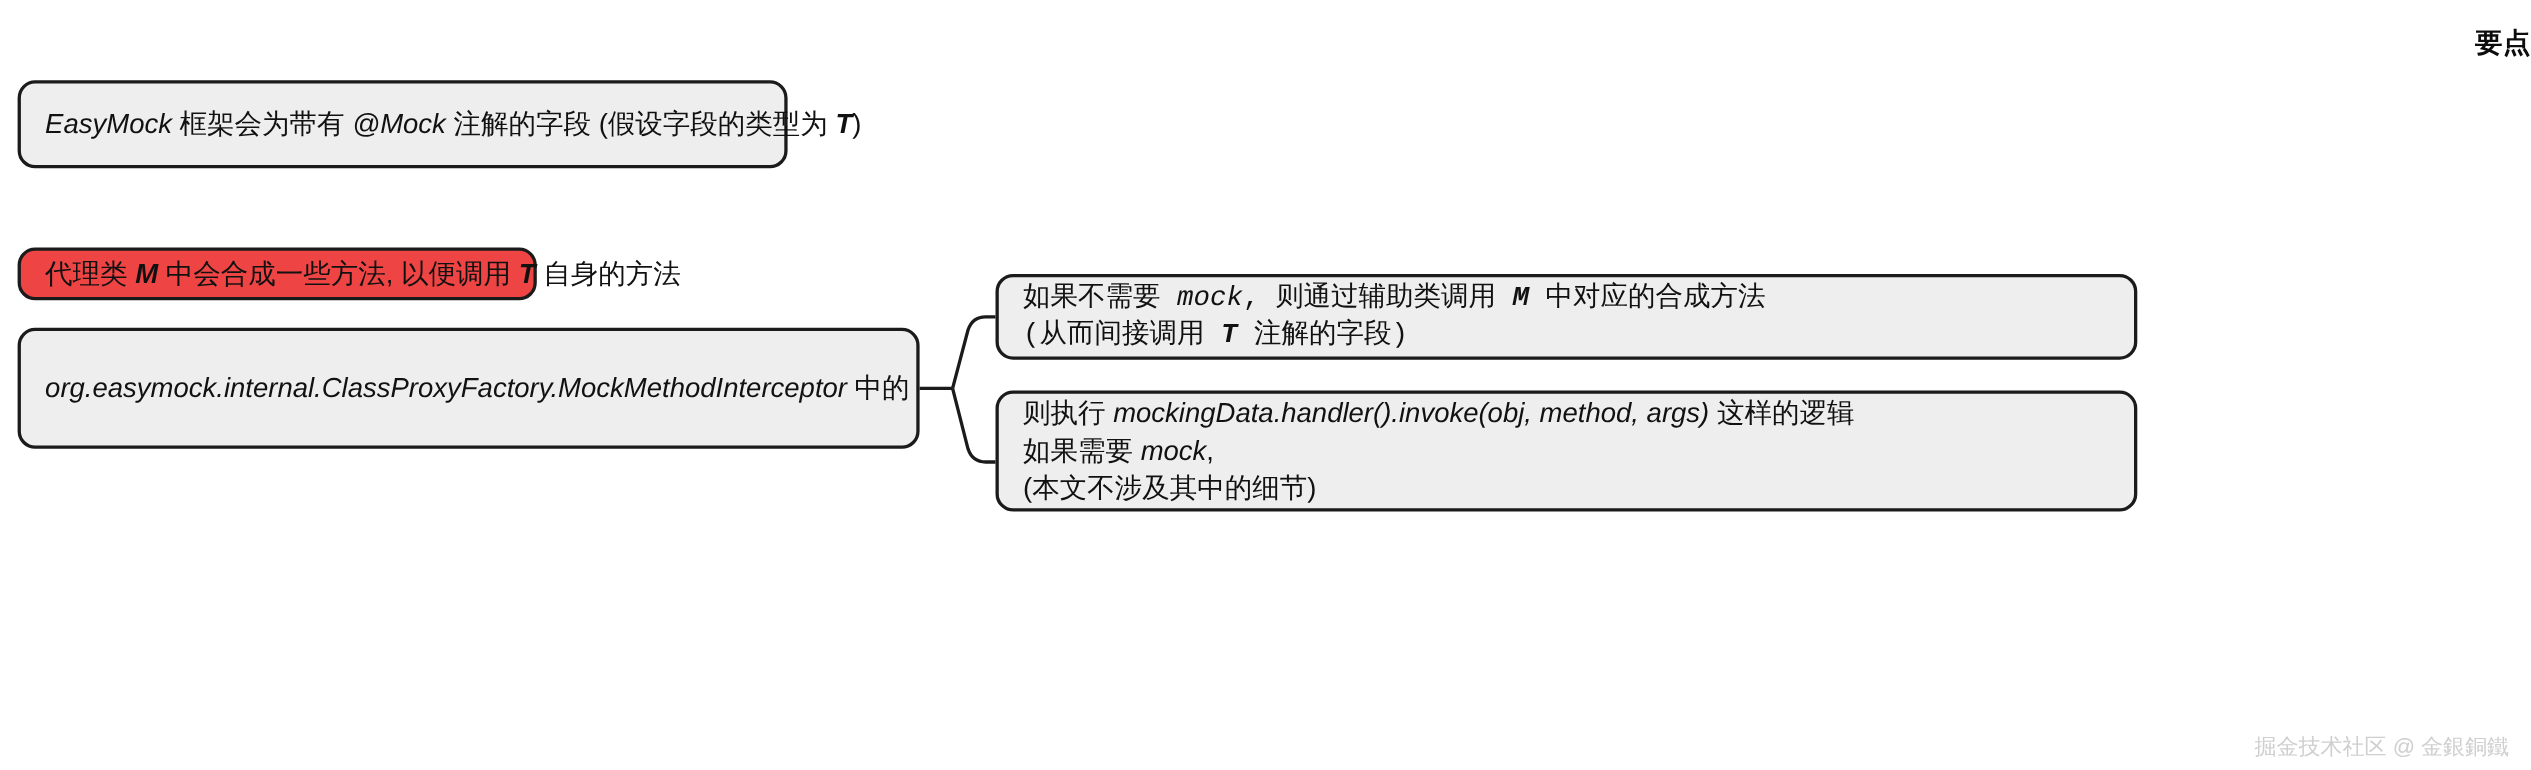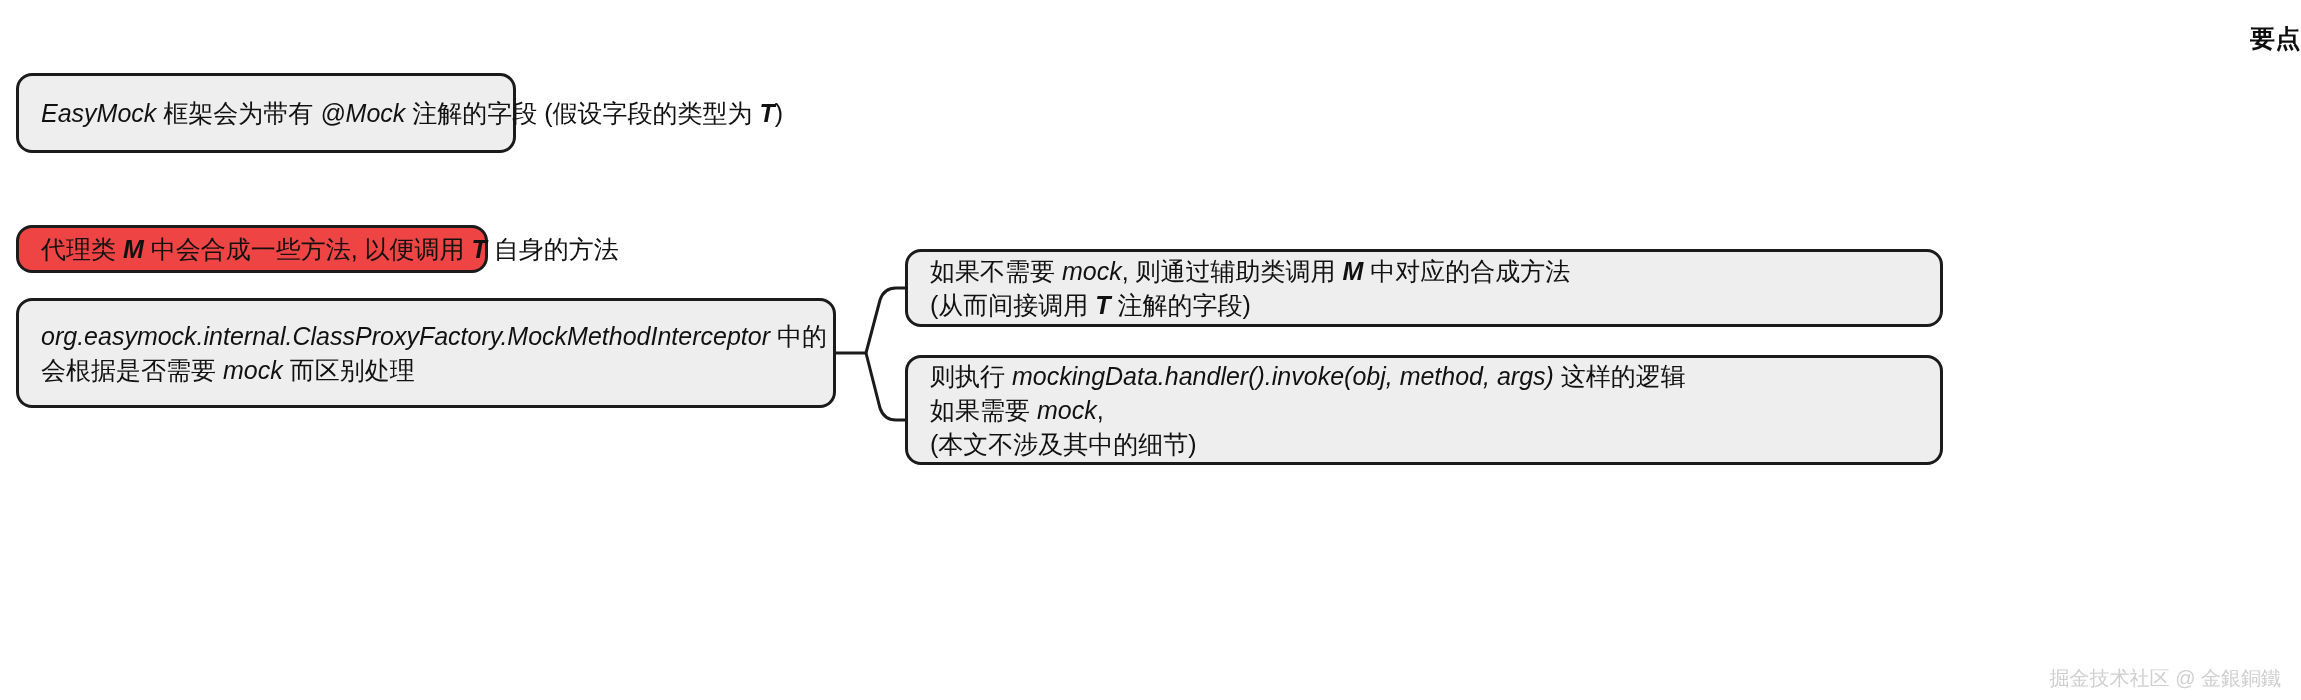--- a/index.html
+++ b/index.html
@@ -58,24 +58,24 @@
   }
   .node .line {
     font-size: 25px;
     line-height: 34px;
     white-space: nowrap;
     color: #111111;
   }
   .it { font-style: italic; }
   .bi { font-style: italic; font-weight: bold; }
 
-  #node-easymock-proxy   { left: 16px;   top: 73px;  width: 500px;  height: 80px; }
+  #node-easymock-proxy   { left: 16px;   top: 73px;  width: 700px;  height: 80px; }
   #node-synthetic-method { left: 16px;   top: 181px; width: 472px;  height: 48px; }
   #node-interceptor      { left: 16px;   top: 298px; width: 820px;  height: 110px; }
-  #node-no-mock-branch   { left: 905px;  top: 249px; width: 1038px; height: 78px; }
+  #node-no-mock-branch   { left: 905px;  top: 249px; width: 1038px; height: 78px; font-family: Liberation Mono, monospace; }
   #node-mock-branch      { left: 905px;  top: 355px; width: 1038px; height: 110px; }
 
   
   .watermark {
     position: absolute;
     right: 20px;
     bottom: 8px;
     font-size: 20px;
     color: #cfcfcf;
     white-space: nowrap;
@@ -99,21 +99,20 @@
   <div class="node" id="node-easymock-proxy" style="background: rgb(238, 238, 238); border-color: rgb(27, 27, 27);">
     <div class="line"><span class="it">EasyMock</span><span> 框架会为带有 </span><span class="it">@Mock</span><span> 注解的字段 (假设字段的类型为 </span><span class="bi">T</span><span>)</span></div>
   </div>
 
   <div class="node" id="node-synthetic-method" style="background: #ef4444; border-color: rgb(27, 27, 27); margin-top: 44px;">
     <div class="line"><span>代理类 </span><span class="bi">M</span><span> 中会合成一些方法, 以便调用 </span><span class="bi">T</span><span> 自身的方法</span></div>
   </div>
 
   <div class="node" id="node-interceptor" style="background: rgb(238, 238, 238); border-color: rgb(27, 27, 27);">
     <div class="line"><span class="it">org.easymock.internal.ClassProxyFactory.MockMethodInterceptor</span><span> 中的</span></div>
-    <div class="line"><span>会根据是否需要 </span><span class="it">mock</span><span> 而区别处理</span></div>
   </div>
 
   <div class="node" id="node-no-mock-branch" style="background: rgb(238, 238, 238); border-color: rgb(27, 27, 27);">
     <div class="line"><span>如果不需要 </span><span class="it">mock</span><span>, 则通过辅助类调用 </span><span class="bi">M</span><span> 中对应的合成方法</span></div>
     <div class="line"><span>(从而间接调用 </span><span class="bi">T</span><span> 注解的字段)</span></div>
   </div>
 
   <div class="node" id="node-mock-branch" style="background: rgb(238, 238, 238); border-color: rgb(27, 27, 27);">
     <div class="line"><span>则执行 </span><span class="it">mockingData.handler().invoke(obj, method, args)</span><span> 这样的逻辑</span></div>
     <div class="line"><span>如果需要 </span><span class="it">mock</span><span>,</span></div>

